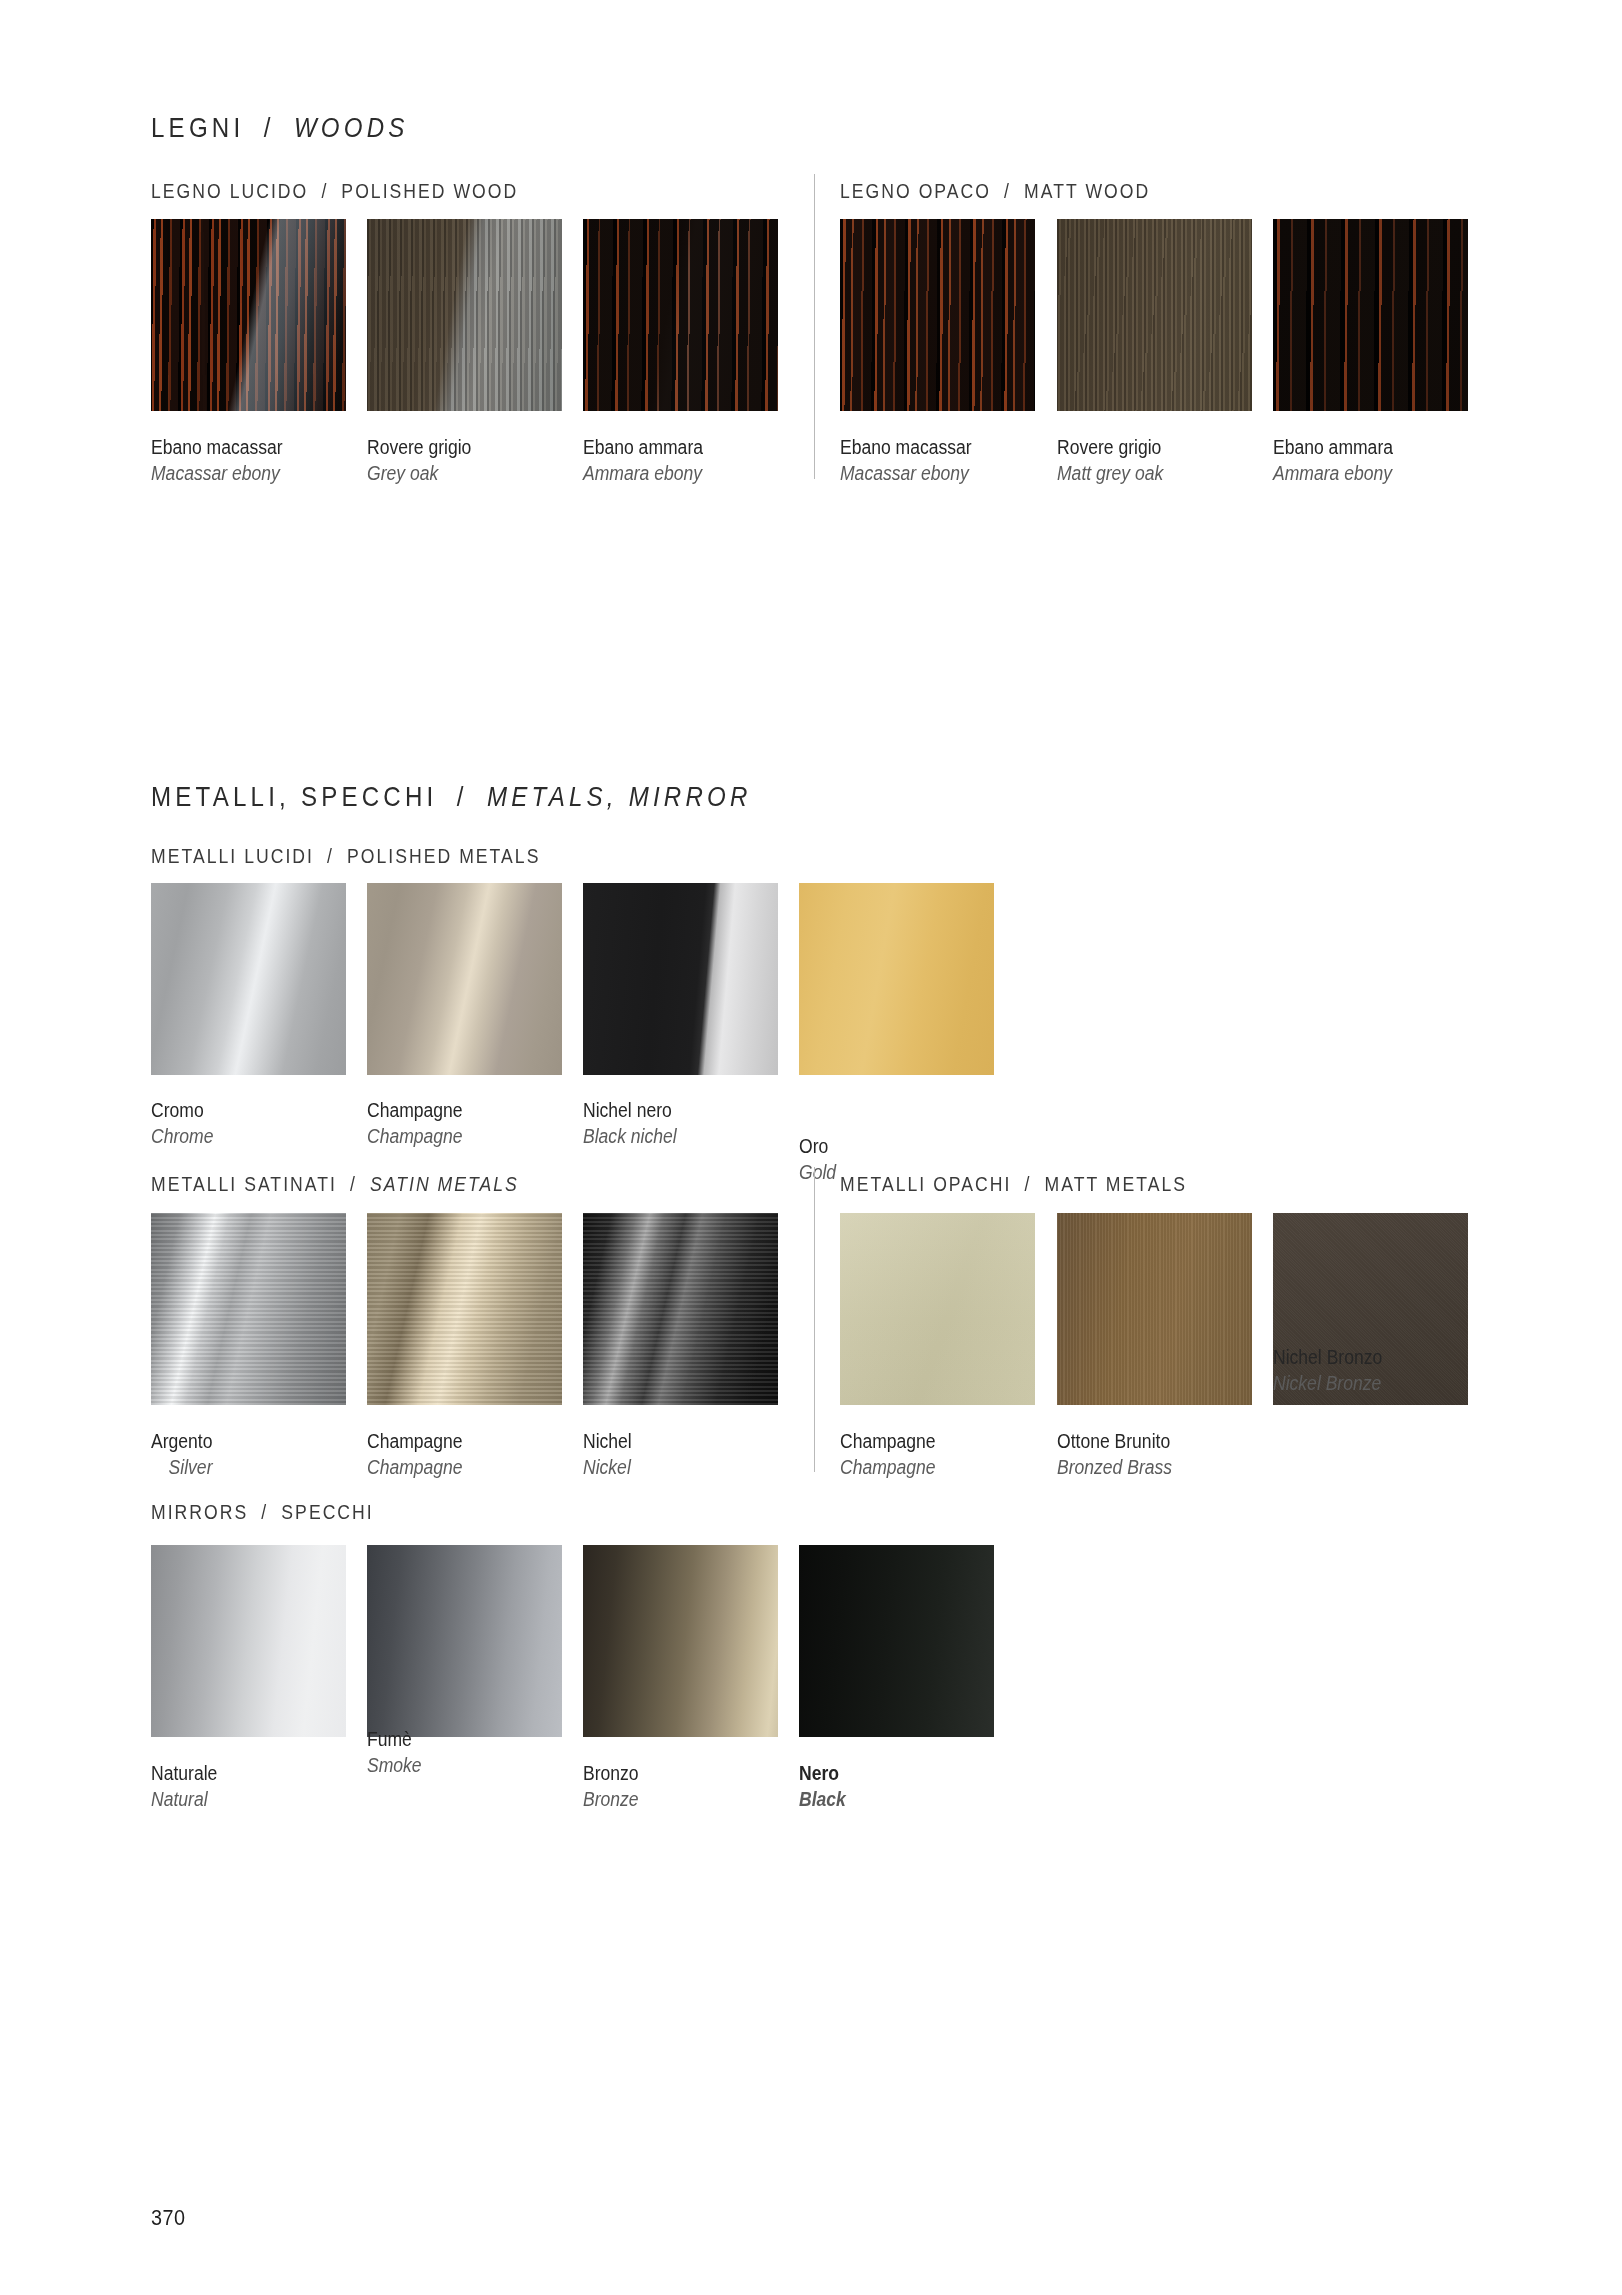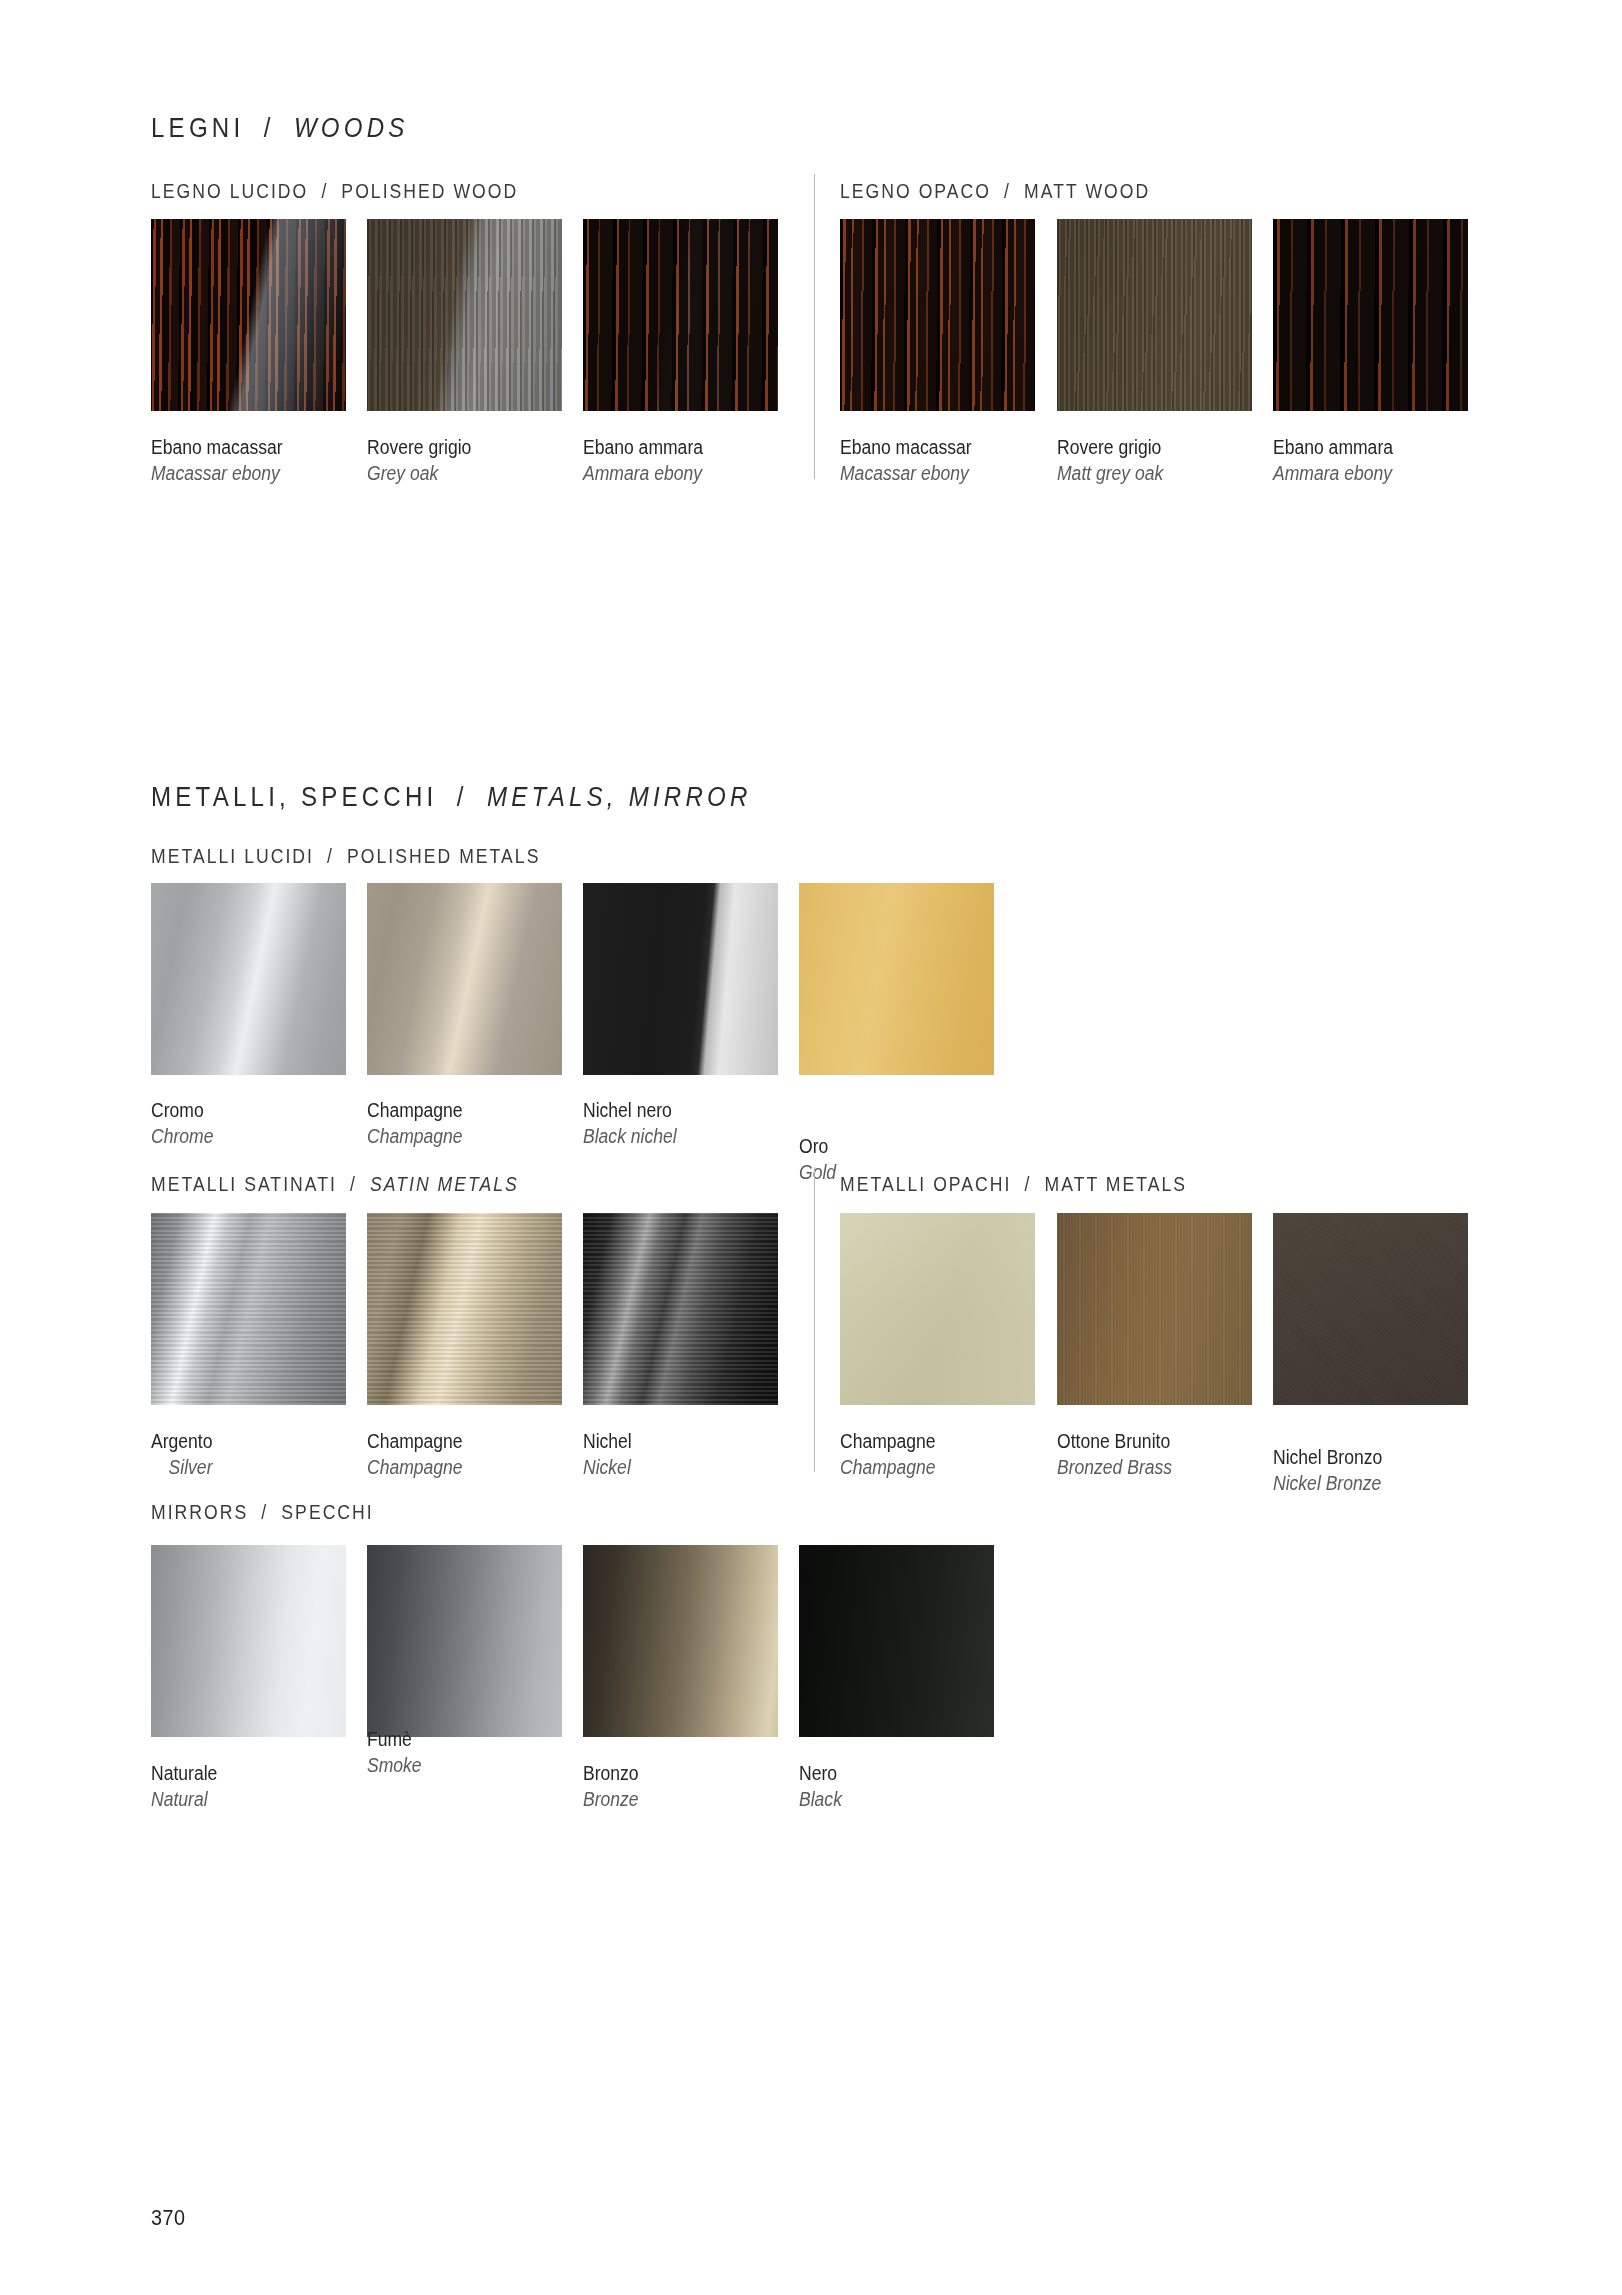--- a/index.html
+++ b/index.html
@@ -534,21 +534,21 @@
     <div class="tex metal-brass-matt"></div>
   </div>
   <div class="caption" style="left:1057px; top:1428px;">
     <div class="swatch-name">Ottone Brunito</div>
     <div class="swatch-name-en">Bronzed Brass</div>
   </div>
 
   <div class="swatch" style="left:1273px; top:1213px; width:195px; height:192px;">
     <div class="tex metal-nickelbronze-matt"></div>
   </div>
-  <div class="caption" style="left:1273px; top:1444px;">
+  <div class="caption" style="left:1273px; top:1344px;">
     <div class="swatch-name">Nichel Bronzo</div>
     <div class="swatch-name-en">Nickel Bronze</div>
   </div>
 
   <div class="group-title abs" style="left:151px; top:1501px;">
     <span style="margin-right: 0.35em;">MIRRORS</span>
     <span style="margin-right: 0.35em;">/</span>
     <span>SPECCHI</span>
   </div>
 
@@ -572,21 +572,21 @@
     <div class="tex mirror-bronze"></div>
   </div>
   <div class="caption" style="left:583px; top:1760px;">
     <div class="swatch-name">Bronzo</div>
     <div class="swatch-name-en">Bronze</div>
   </div>
 
   <div class="swatch" style="left:799px; top:1545px; width:195px; height:192px;">
     <div class="tex mirror-black"></div>
   </div>
-  <div class="caption" style="left:799px; top:1760px;">
+  <div class="caption" style="left:799px; top:1760px;font-weight:bold;">
     <div class="swatch-name">Nero</div>
     <div class="swatch-name-en">Black</div>
   </div>
 
   <div class="page-number">370</div>
 
 </div>
 
 
 </body></html>

